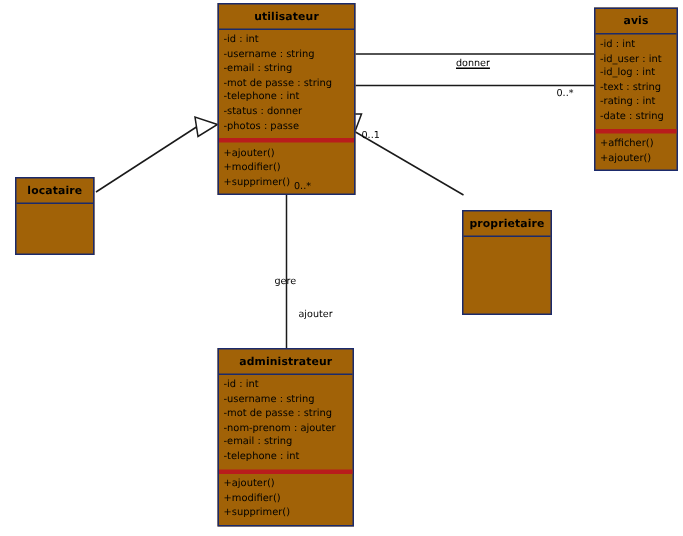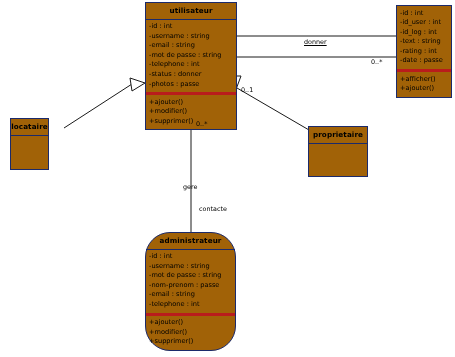--- a/index.html
+++ b/index.html
@@ -76,62 +76,63 @@
       <div>-photos : passe</div>
     </div>
     <div class="cls-ops">
       <div>+ajouter()</div>
       <div>+modifier()</div>
       <div>+supprimer()</div>
     </div>
   </div>
 
   <div class="umlclass" style="left:396px;top:5px;width:56px;">
+    <div class="cls-title">avis</div>
     <div class="cls-attrs">
       <div>-id : int</div>
       <div>-id_user : int</div>
       <div>-id_log : int</div>
       <div>-text : string</div>
       <div>-rating : int</div>
-      <div>-date : passe</div>
+      <div>-date : string</div>
     </div>
     <div class="cls-ops">
       <div>+afficher()</div>
       <div>+ajouter()</div>
     </div>
   </div>
 
-  <div class="umlclass" style="left:10px;top:118px;width:39px;height:52px;">
+  <div class="umlclass" style="left:10px;top:118px;width:53px;height:52px;">
     <div class="cls-title">locataire</div>
     <div class="emptybody" style="height:36px;"></div>
   </div>
 
-  <div class="umlclass" style="left:308px;top:126px;width:60px;height:51px;">
+  <div class="umlclass" style="left:308px;top:140px;width:60px;height:70px;">
     <div class="cls-title">proprietaire</div>
     <div class="emptybody" style="height:43px;"></div>
   </div>
 
-  <div class="umlclass" style="left:145px;top:232px;width:91px;border-radius:25px;">
+  <div class="umlclass" style="left:145px;top:232px;width:91px;">
     <div class="cls-title">administrateur</div>
     <div class="cls-attrs">
       <div>-id : int</div>
       <div>-username : string</div>
       <div>-mot de passe : string</div>
-      <div>-nom-prenom : passe</div>
+      <div>-nom-prenom : ajouter</div>
       <div>-email : string</div>
       <div>-telephone : int</div>
     </div>
     <div class="cls-ops">
       <div>+ajouter()</div>
       <div>+modifier()</div>
       <div>+supprimer()</div>
     </div>
   </div>
 
   <div class="lbl" style="left:241px;top:38px;margin-top:48px;">0..1</div>
   <div class="lbl" style="left:304px;top:38px;text-decoration:underline;">donner</div>
   <div class="lbl" style="left:371px;top:58px;">0..*</div>
 
   <div class="lbl" style="left:196px;top:120px;">0..*</div>
   <div class="lbl" style="left:183px;top:183px;">gere</div>
-  <div class="lbl" style="left:199px;top:205px;">contacte</div>
+  <div class="lbl" style="left:199px;top:205px;">ajouter</div>
 
 </div>
 
 </body></html>

